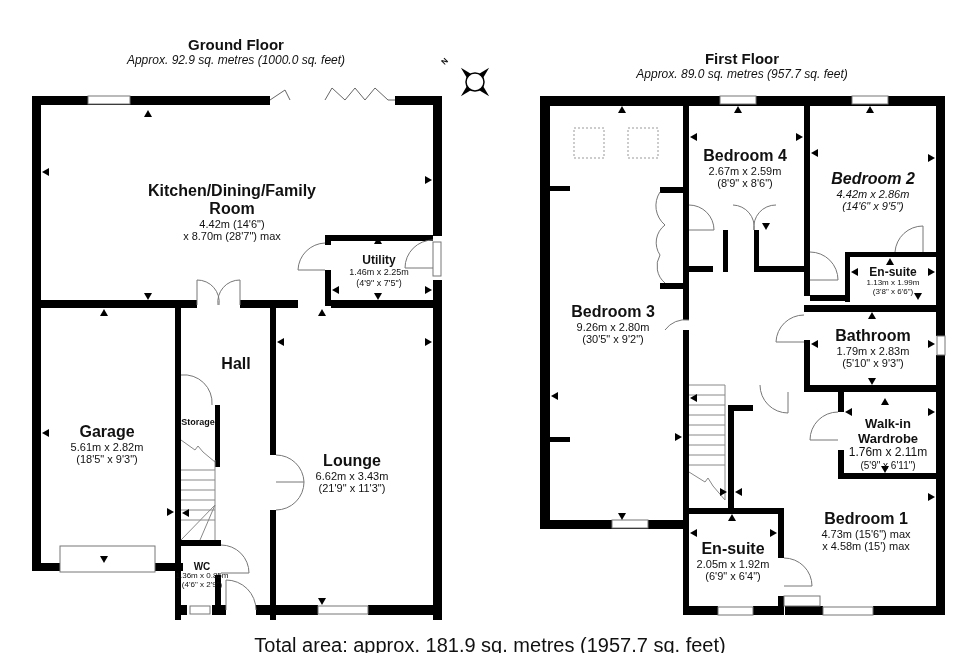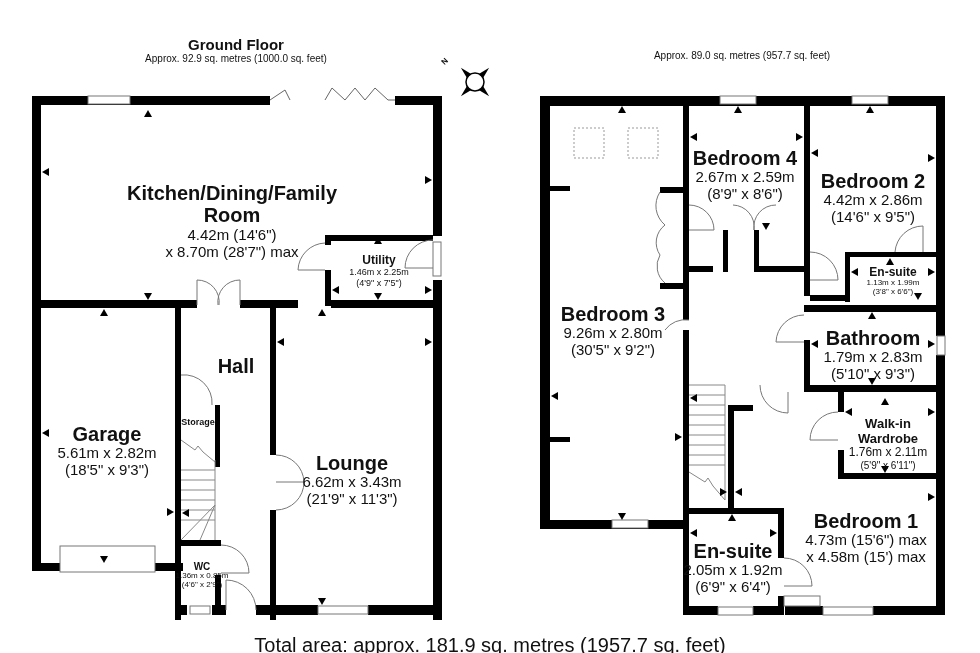--- a/index.html
+++ b/index.html
@@ -1,25 +1,25 @@
 <!DOCTYPE html>
 <html><head>
 <meta charset="utf-8">
 <style>
   html, body { margin:0; padding:0; background:#ffffff; }
   body { width:980px; height:653px; position:relative; overflow:hidden; font-family:"Liberation Sans", sans-serif; color:#111; }
   svg { position:absolute; left:0; top:0; }
   .lbl { position:absolute; text-align:center; transform:translateX(-50%); white-space:nowrap; line-height:1.12; }
-  .lbl .name { font-weight:bold; font-size:20px; }
-  .lbl .dim { font-size:15px; }
+  .lbl .name { font-weight:bold; font-size:16px; }
+  .lbl .dim { font-size:11px; }
   .lbl.small .name { font-size:11px; }
   .lbl.small .dim { font-size:9px;text-align:center; }
   .title { position:absolute; text-align:center; transform:translateX(-50%); white-space:nowrap; }
   .title .t { font-weight:bold; font-size:15px; }
-  .title .s { font-size:10px; }
+  .title .s { font-size:12px;font-style:italic; }
   .total { position:absolute; left:490px; top:634px; transform:translateX(-50%); font-size:20px; white-space:nowrap; }
 </style>
 </head>
 <body>
 
 <svg width="980" height="653" viewBox="0 0 980 653">
   <defs>
     <marker id="none"></marker>
   </defs>
 
@@ -260,20 +260,21 @@
     <polygon points="690,533 697,529 697,537"></polygon>
     <polygon points="777,533 770,529 770,537"></polygon>
   </g>
 </svg>
 
 <div class="title" style="left:236px; top:36px;">
   <div class="t">Ground Floor</div>
   <div class="s">Approx. 92.9 sq. metres (1000.0 sq. feet)</div>
 </div>
 <div class="title" style="left:742px; top:50px;">
+  <div class="t">First Floor</div>
   <div class="s">Approx. 89.0 sq. metres (957.7 sq. feet)</div>
 </div>
 <div style="position:absolute; left:442px; top:57px; font-size:8px; font-weight:bold; transform:rotate(-45deg);">N</div>
 
 <div class="lbl" style="left:232px; top:182px;">
   <div class="name">Kitchen/Dining/Family</div>
   <div class="name">Room</div>
   <div class="dim">4.42m (14'6")</div>
   <div class="dim">x 8.70m (28'7") max</div>
 </div>
@@ -302,21 +303,21 @@
   <div class="name" style="font-size:10px">WC</div>
   <div class="dim" style="font-size:8px">1.36m x 0.85m</div>
   <div class="dim" style="font-size:8px">(4'6" x 2'9")</div>
 </div>
 
 <div class="lbl" style="left:745px; top:147px;">
   <div class="name">Bedroom 4</div>
   <div class="dim">2.67m x 2.59m</div>
   <div class="dim">(8'9" x 8'6")</div>
 </div>
-<div class="lbl" style="left:873px; top:170px;">
+<div class="lbl" style="left:873px; top:170px;font-style:italic;">
   <div class="name">Bedroom 2</div>
   <div class="dim">4.42m x 2.86m</div>
   <div class="dim">(14'6" x 9'5")</div>
 </div>
 <div class="lbl small" style="left:893px; top:266px;">
   <div class="name" style="font-size:12px">En-suite</div>
   <div class="dim" style="font-size:8px">1.13m x 1.99m</div>
   <div class="dim" style="font-size:8px">(3'8" x 6'6")</div>
 </div>
 <div class="lbl" style="left:613px; top:303px;">

